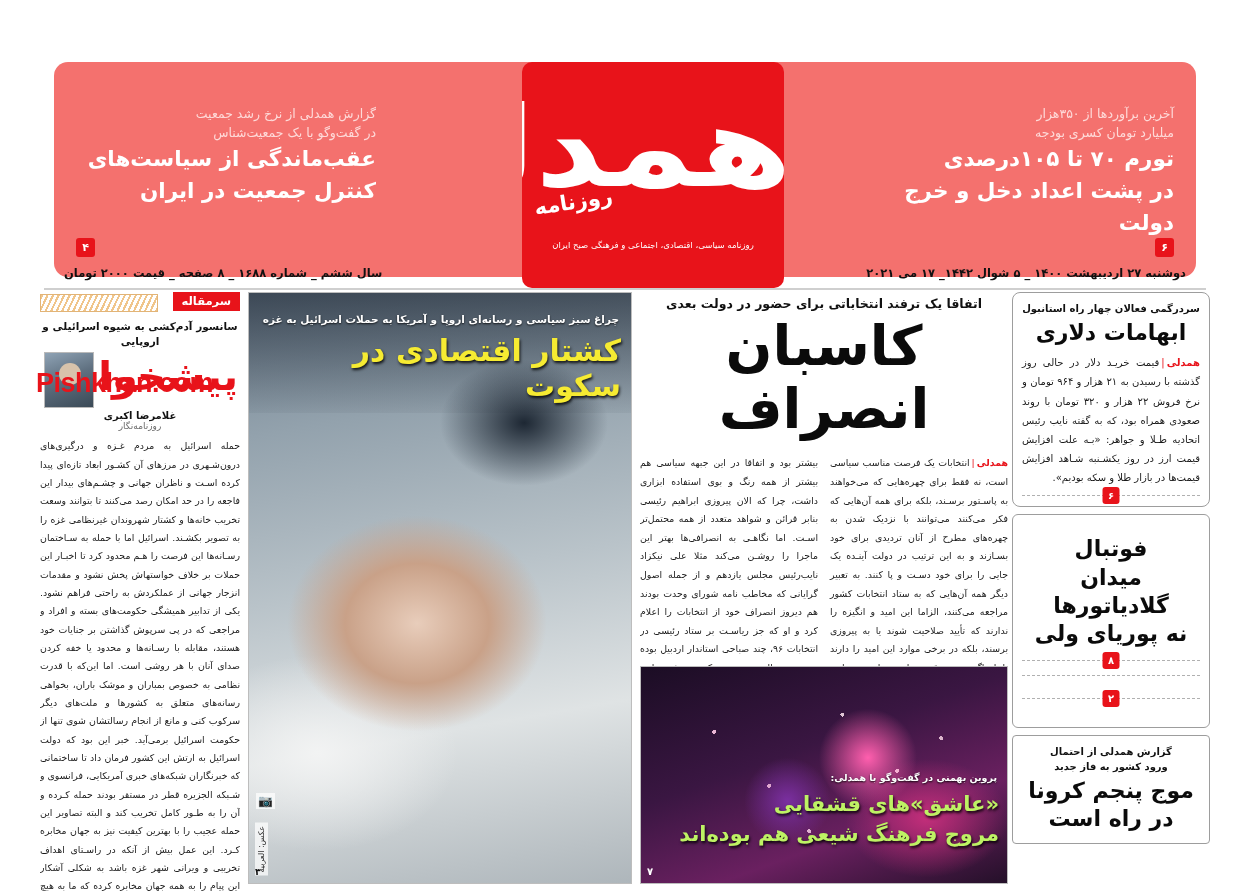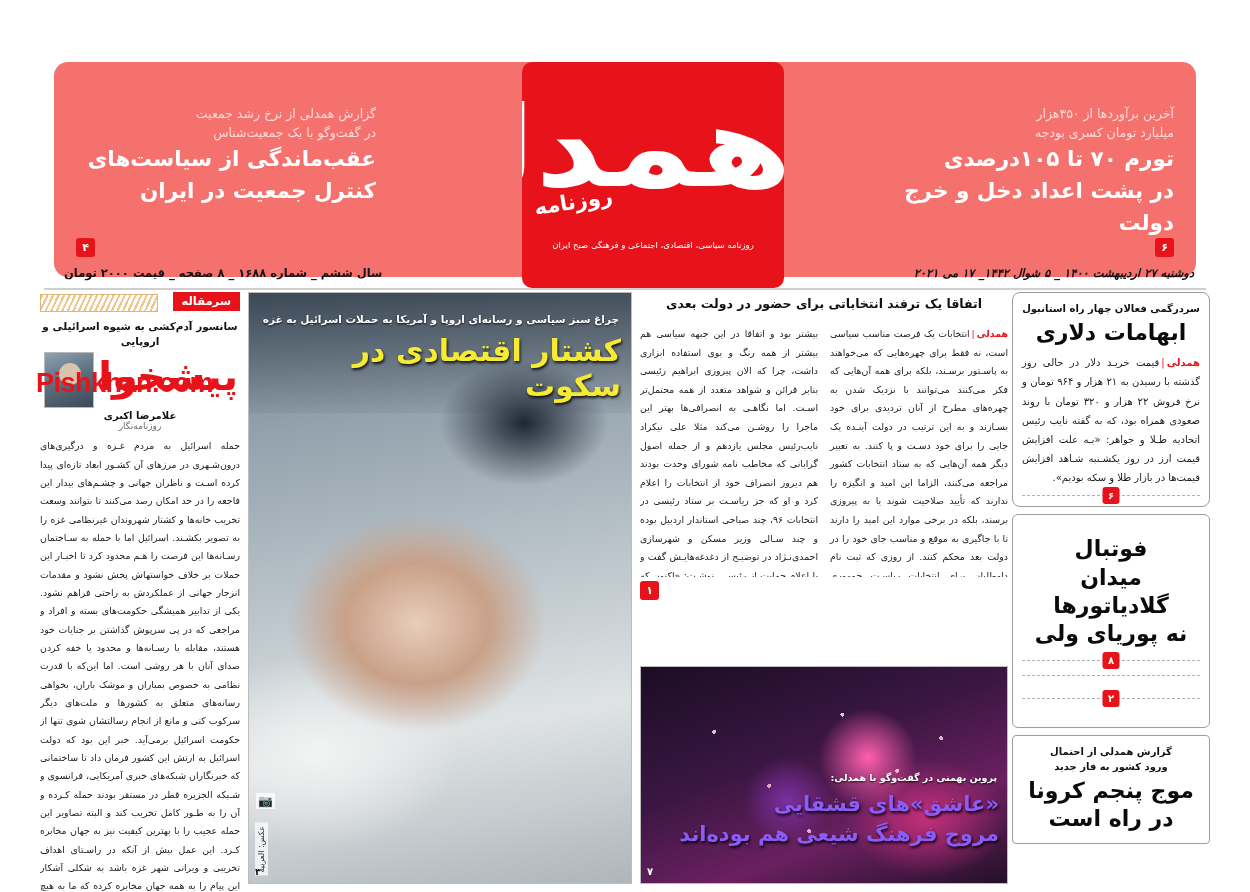--- a/index.html
+++ b/index.html
@@ -117,21 +117,21 @@
   .badge-teaser-right { right: 76px; top: 238px; }
 
   .strapline {
     position: absolute;
     top: 266px;
     font-size: 11.5px;
     color: #111;
     font-weight: bold;
   }
   .strapline-left  { left: 64px; }
-  .strapline-right { right: 56px; font-style: italic; }
+  .strapline-right { right: 64px; }
 
   .rule-top {
     position: absolute;
     left: 44px; top: 288px;
     width: 1162px;
     height: 2px;
     background: #cfcfcf;
   }
 
   
@@ -405,21 +405,21 @@
     color: #ffffff;
     font-size: 9.5px;
     font-weight: bold;
     text-shadow: 0 1px 2px rgba(0,0,0,.9);
   }
   .concert-headline {
     position: absolute;
     right: 8px; top: 122px;
     left: 8px;
     text-align: right;
-    color: #8b5cf6;
+    color: #bef264;
     font-size: 21px;
     font-weight: bold;
     line-height: 1.45;
     letter-spacing: -.6px;
     text-shadow: 1px 2px 3px rgba(0,0,0,.9);
   }
   .concert-badge {
     position: absolute;
     left: 6px; bottom: 6px;
     font-size: 10px;
@@ -575,20 +575,21 @@
       <div class="photo-overlay-top"></div>
       <div class="photo-kicker">چراغ سبز سیاسی و رسانه‌ای اروپا و آمریکا به حملات اسرائیل به غزه</div>
       <div class="photo-headline">کشتار اقتصادی در سکوت</div>
       <div class="photo-cam">📷</div>
       <div class="photo-credit">عکس: العربیه</div>
       <div class="photo-page-badge">۳</div>
     </div>
 
     <div class="col-lead">
       <div class="lead-kicker">اتفاقا یک ترفند انتخاباتی برای حضور در دولت بعدی</div>
+      <div class="lead-headline">کاسبان انصراف</div>
       <div class="lead-body">
         <div class="lead-col"><span class="lead-tag">همدلی</span><span class="lead-tag-sep">|</span><span>انتخابات یک فرصت مناسب سیاسی است، نه فقط برای چهره‌هایی که می‌خواهند به پاسـتور برسـند، بلکه برای همه آن‌هایی که فکر می‌کنند می‌توانند با نزدیک شدن به چهره‌های مطرح از آنان تردیدی برای خود بسـازند و به این ترتیب در دولت آینـده یک جایی را برای خود دسـت و پا کنند. به تعبیر دیگر همه آن‌هایی که به ستاد انتخابات کشور مراجعه می‌کنند، الزاما این امید و انگیزه را ندارند که تأیید صلاحیت شوند یا به پیروزی برسند، بلکه در برخی موارد این امید را دارند تا با جاگیری به موقع و مناسب جای خود را در دولت بعد محکم کنند. از روزی که ثبت نام داوطلبان برای انتخابات ریاسـت جمهوری شروع شـد، برخی اعلام انصراف کردند. افرادی که بعضا اصلا نامشان هم برای انتخابات خیلی مطرح نبود با صـدور اطلاعیه‌ای گفتند که انصراف می‌دهند. این بازار داغ انصراف در بین اصول‌گرایان</span></div>
         <div class="lead-col">بیشتر بود و اتفاقا در این جبهه سیاسی هم بیشتر از همه رنگ و بوی استفاده ابزاری داشت، چرا که الان پیروزی ابراهیم رئیسی بنابر قرائن و شواهد متعدد از همه محتمل‌تر اسـت. اما نگاهـی به انصرافی‌ها بهتر این ماجرا را روشـن می‌کند مثلا علی نیکزاد نایب‌رئیس مجلس یازدهم و از جمله اصول گرایانی که مخاطب نامه شورای وحدت بودند هم دیروز انصراف خود از انتخابات را اعلام کرد و او که جز ریاسـت بر ستاد رئیسی در انتخابات ۹۶، چند صباحی استاندار اردبیل بوده و چند سـالی وزیر مسکن و شهرسازی احمدی‌نـژاد در توضیـح از دغدغه‌هایـش گفت و با اعلام حمایت از رئیسـی نوشـت: «اکنون که سیدابراهیم رئیسـی با همین دغدغه‌ها پا به عرصه انتخابات گذاشـتهاند، این تکلیف انقلابی را از دوش خود برداشته می‌پندارم و انصراف خود را از نامزدی در انتخابات اعلام می‌دارم</div>
       </div>
       <div class="lead-badge-row">
         <div class="lead-badge">۱</div>
       </div>
 
       <div class="col-lead-photo">
         <div class="concert-img"></div>

